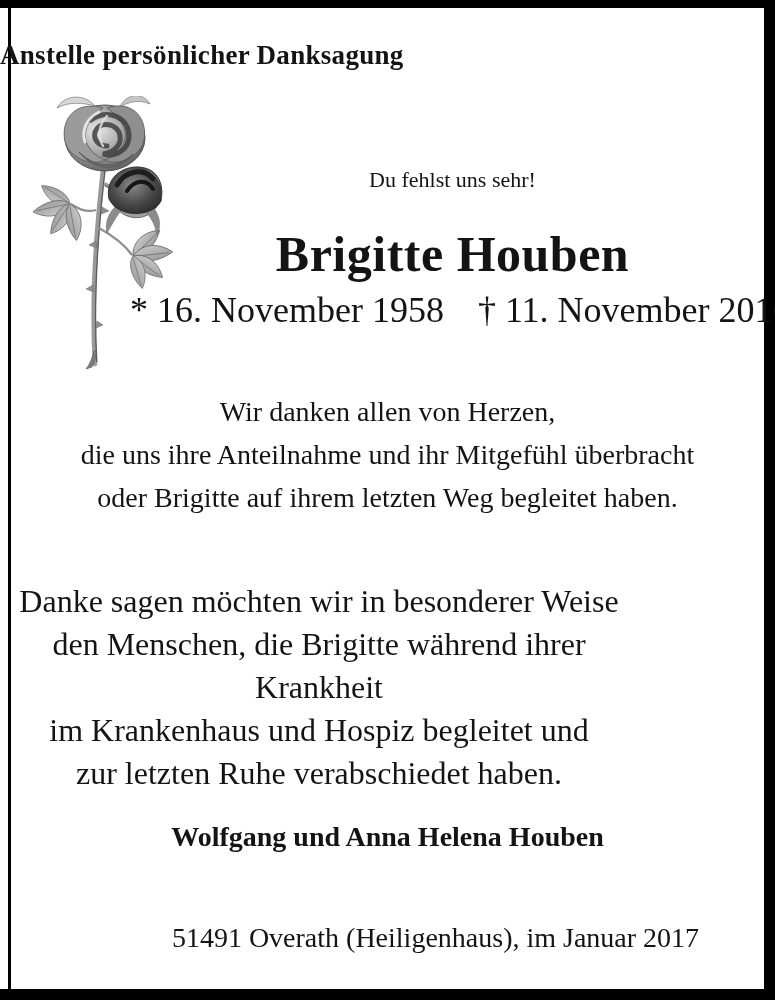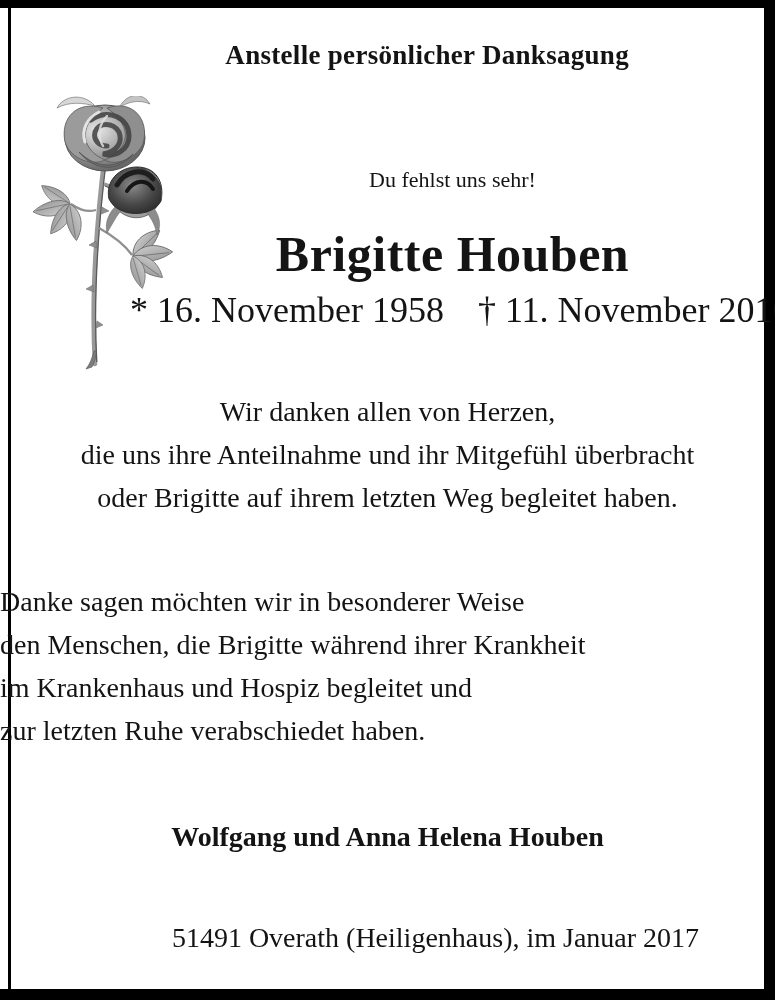--- a/index.html
+++ b/index.html
@@ -17,21 +17,21 @@
   }
   
   .frame-top    { position: absolute; top: 0; left: 0; width: 775px; height: 8px; background: #000; }
   .frame-right  { position: absolute; top: 0; right: 0; width: 11px; height: 1000px; background: #000; }
   .frame-bottom { position: absolute; bottom: 0; left: 0; width: 775px; height: 11px; background: #000; }
   .frame-left   { position: absolute; top: 6px; bottom: 9px; left: 8px; width: 3px; background: #000; }
 
   .header-line {
     position: absolute;
     top: 40px; left: 0; width: 629px;
-    text-align: right;
+    text-align: left;
     font-size: 27px;
     font-weight: bold;
     letter-spacing: 0.3px;
   }
 
   .rose-wrap {
     position: absolute;
     left: 32px; top: 96px;
     width: 150px; height: 280px;
   }
@@ -58,22 +58,22 @@
     top: 390px; left: 0; width: 775px;
     text-align: center;
     font-size: 28px;
     line-height: 43px;
   }
   .thanks-heading { font-weight: normal; }
 
   .special-block {
     position: absolute;
     top: 580px; left: 0; width: 638px;
-    text-align: left;
-    font-size: 28px;
+    text-align: center;
+    font-size: 32px;
     line-height: 43px;
   }
 
   .family-line {
     position: absolute;
     top: 815px; left: 0; width: 775px;
     text-align: center;
     font-size: 28px;
     font-weight: bold;
     line-height: 43px;

